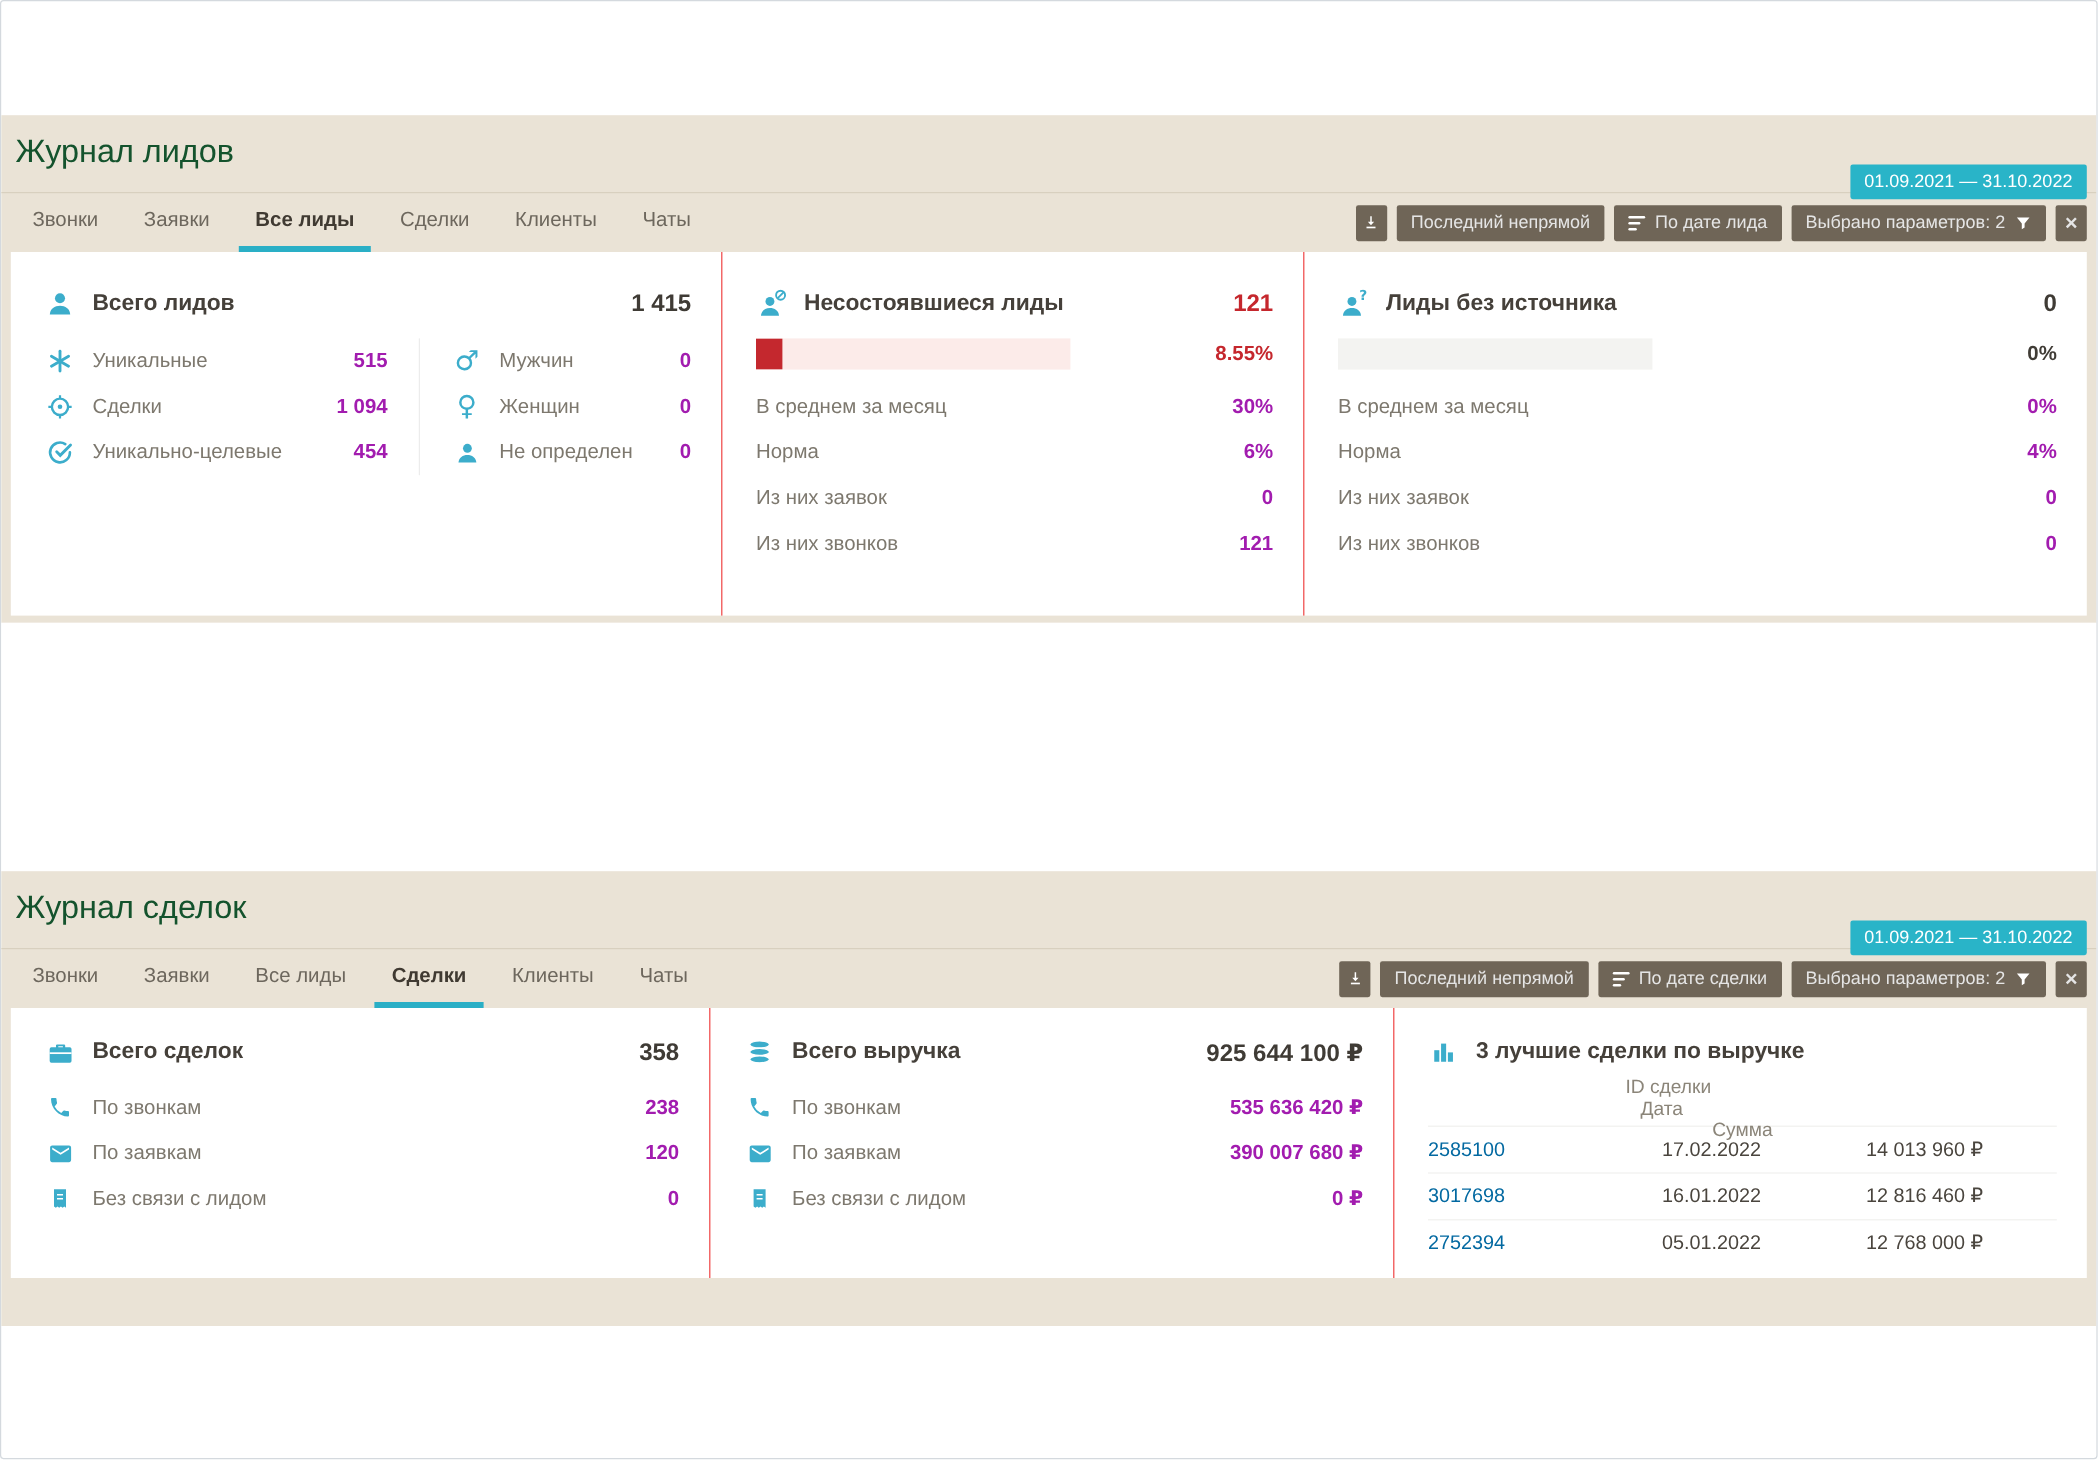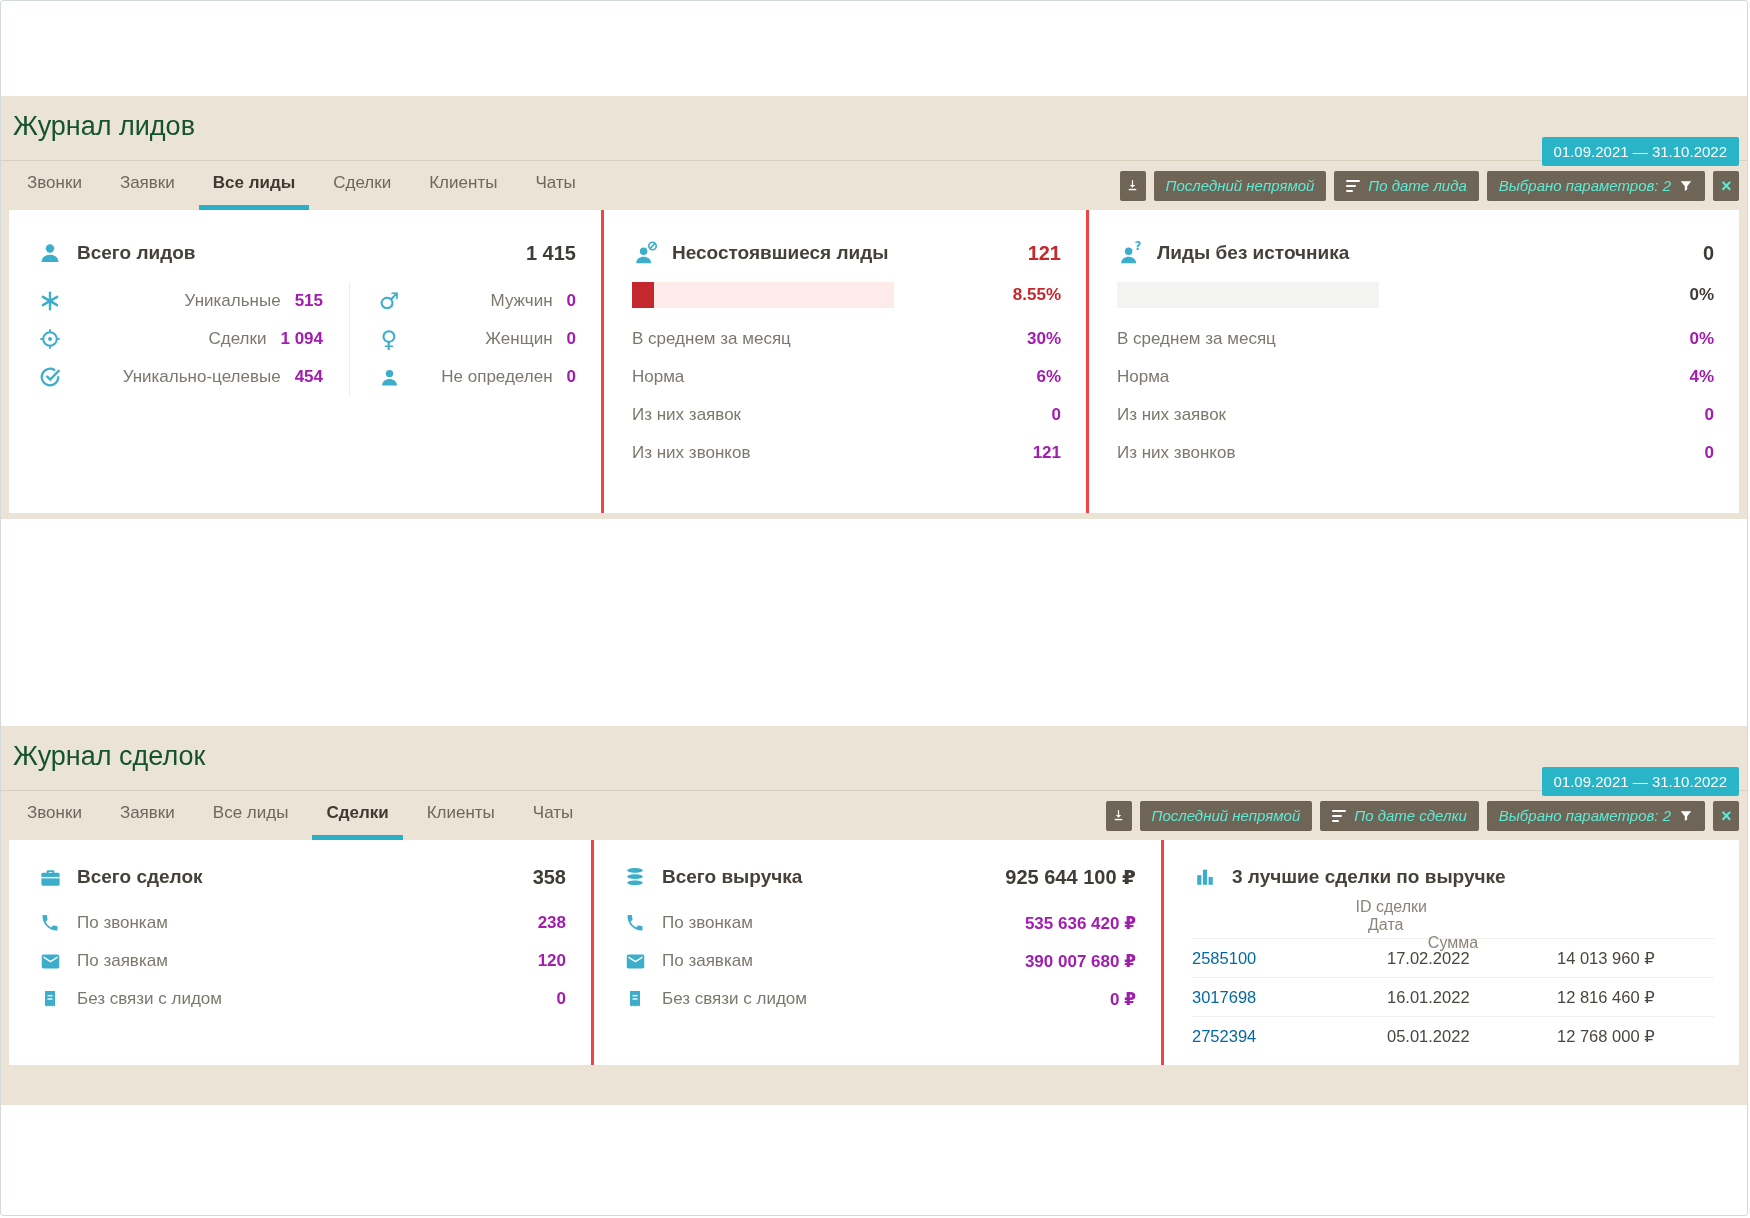--- a/index.html
+++ b/index.html
@@ -9,32 +9,32 @@
   .spacer-mid{height:207px;background:#fff;}
   .journal{background:#eae3d6;}
   .journal-header{position:relative;height:64px;border-bottom:1px solid #d8d0bf;}
   .journal-title{position:absolute;left:12px;top:15px;margin:0;font-size:27px;font-weight:400;color:#14532d;}
   .date-badge{position:absolute;right:8px;top:13px;background:#29b4c8;color:#fff;font-size:15px;padding:6px 12px;border-radius:2px;cursor:pointer;white-space:nowrap;margin-top:28px;}
   .tabbar{display:flex;align-items:stretch;height:49px;}
   .tabs{display:flex;padding-left:12px;}
   .tab{display:flex;align-items:center;padding:0 14px;margin-right:10px;font-size:17px;color:#6d675d;cursor:pointer;border-bottom:5px solid transparent;box-sizing:border-box;}
   .tab.active{color:#403a32;font-weight:700;border-bottom-color:#2aafc6;}
   .toolbar{margin-left:auto;display:flex;align-items:center;gap:8px;padding-right:8px;}
-  .tool-btn{display:inline-flex;align-items:center;gap:8px;height:30px;padding:0 12px;background:#6f6557;color:#5eead4;border:none;font-size:15px;font-family:inherit;border-radius:2px;cursor:pointer;white-space:nowrap;font-style:italic;}
+  .tool-btn{display:inline-flex;align-items:center;gap:8px;height:30px;padding:0 12px;background:#6f6557;color:#e5e5e5;border:none;font-size:15px;font-family:inherit;border-radius:2px;cursor:pointer;white-space:nowrap;}
   .tool-btn.square{width:26px;padding:0;justify-content:center;}
   .tool-btn svg{display:block;}
   .sort-glyph{display:flex;flex-direction:column;gap:3px;}
   .sort-glyph i{display:block;height:2px;background:#fff;border-radius:1px;}
   .sort-glyph i:nth-child(1){width:14px;}.sort-glyph i:nth-child(2){width:10px;}.sort-glyph i:nth-child(3){width:7px;}
   .close-x{font-size:18px;font-weight:700;line-height:1;}
   .card{background:#fff;margin:0 8px;display:flex;}
   .card-leads{min-height:303px;}
   .col{box-sizing:border-box;padding:30px 25px 20px 28px;}
-  .col + .col{border-left:3px solid #ef4444;}
-  .c1{width:592px;text-align:right;}.c2{width:485px;}.c3{flex:1;}
+  .col + .col{border-left:1px solid #ef4444;}
+  .c1{width:592px;}.c2{width:485px;}.c3{flex:1;}
   .d1{width:582px;padding-top:24px;}.d2{width:570px;padding-top:24px;}.d3{flex:1;padding-top:24px;padding-bottom:10px;}
   .col-head{display:flex;align-items:center;gap:14px;}
   .col-title{font-size:19px;color:#45403a;font-weight:700;}
   .col-value{margin-left:auto;font-size:20px;color:#3f3b35;font-weight:700;}
   .red{color:#c5272d !important;}
   .icon{width:26px;height:26px;color:#3cadcb;flex:0 0 auto;display:flex;align-items:center;justify-content:center;}
   .icon svg{display:block;}
   .glyph-icon{font-family:"DejaVu Sans",sans-serif;font-size:23px;font-weight:700;color:#3cadcb;line-height:1;}
   .stat-row{display:flex;align-items:center;gap:14px;height:38px;font-size:17px;}
   .stat-label{flex:1;color:#7d786e;}

